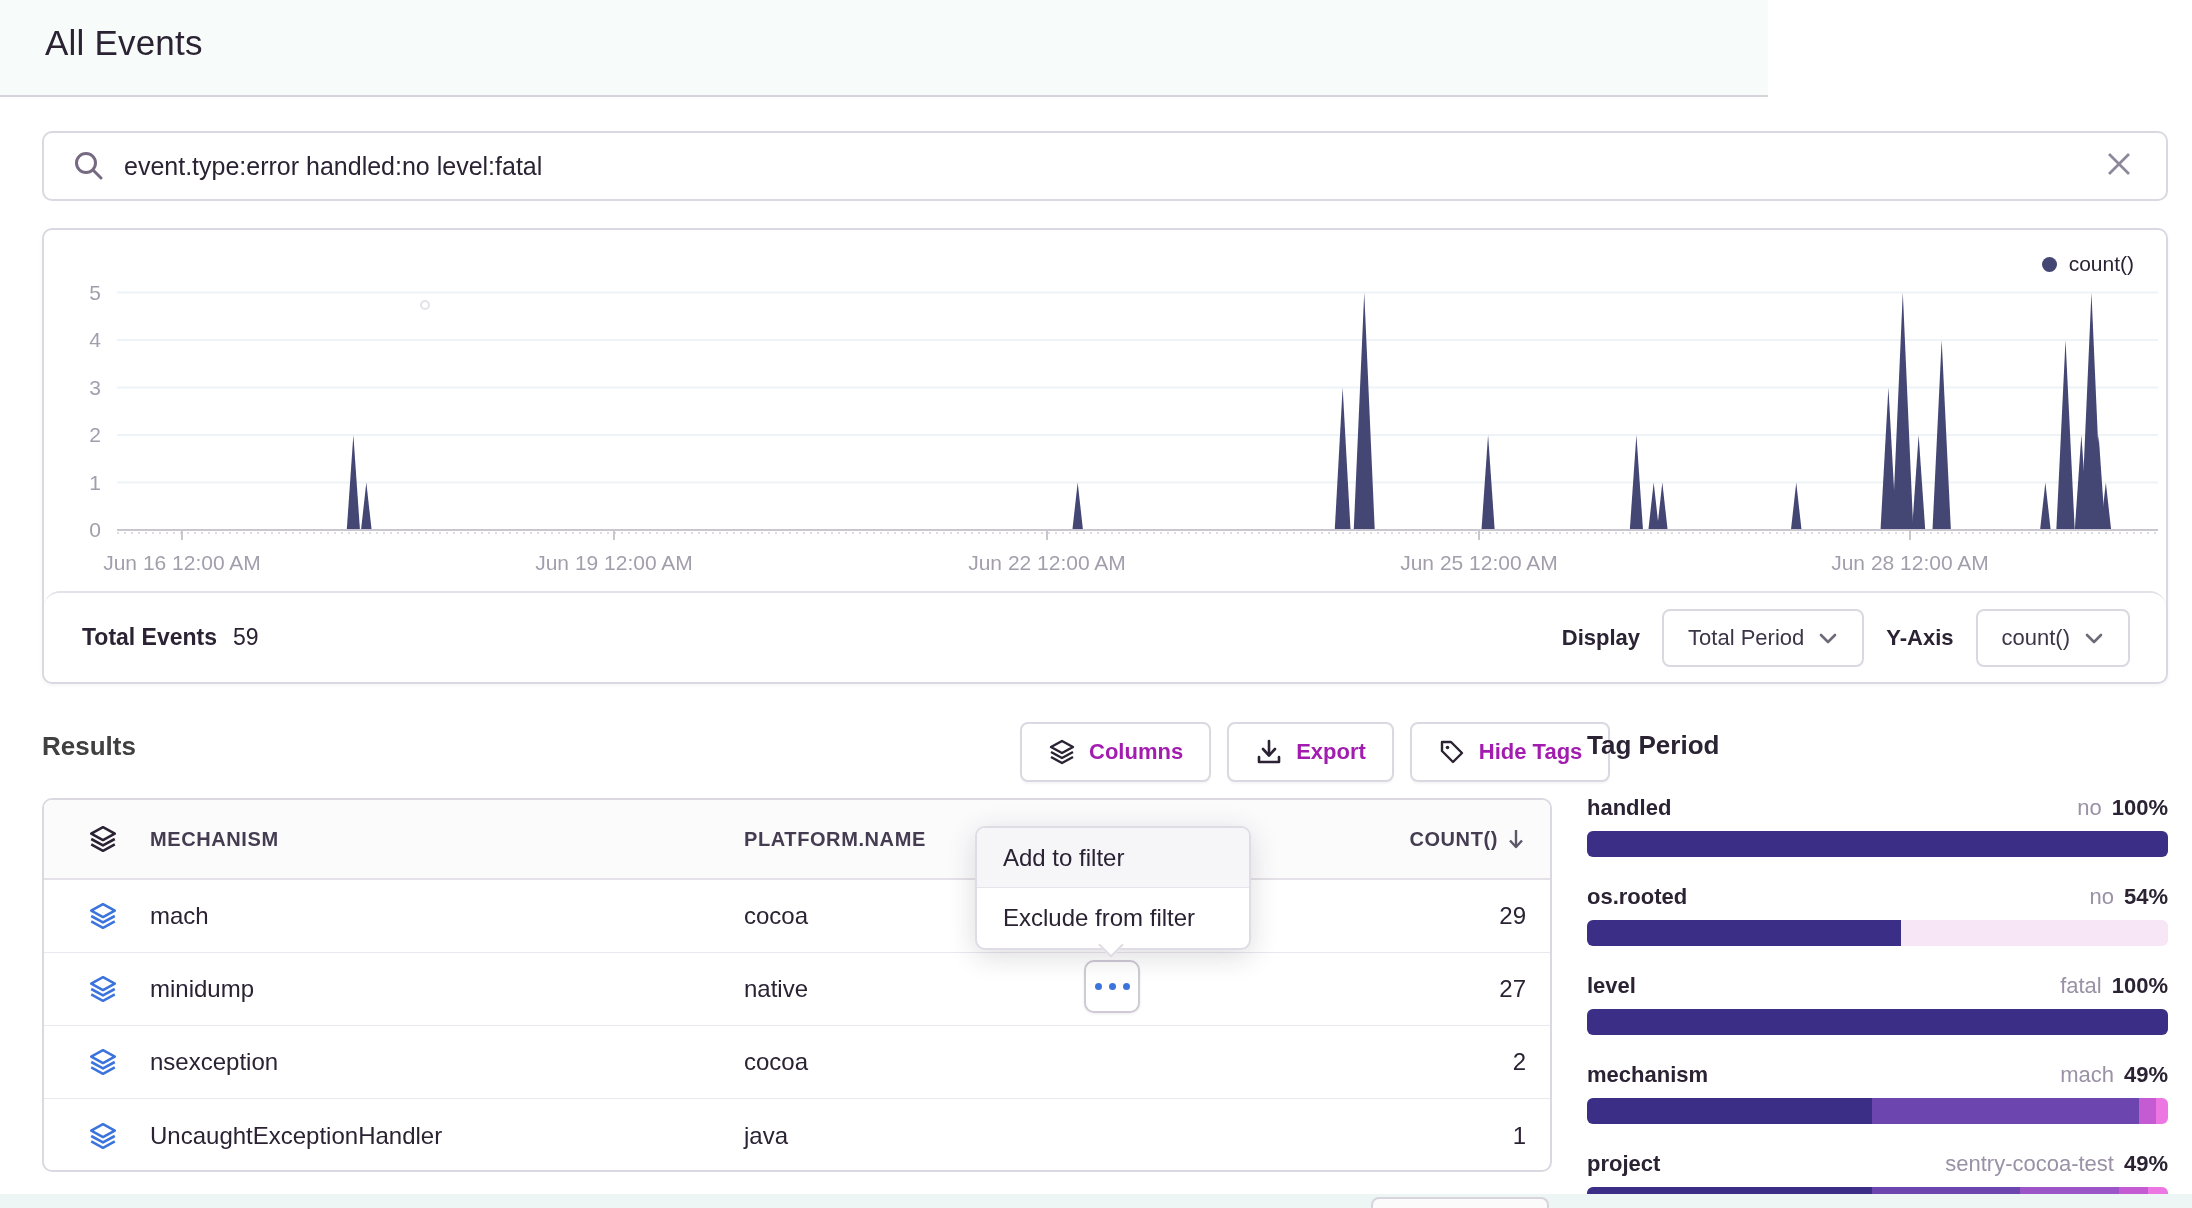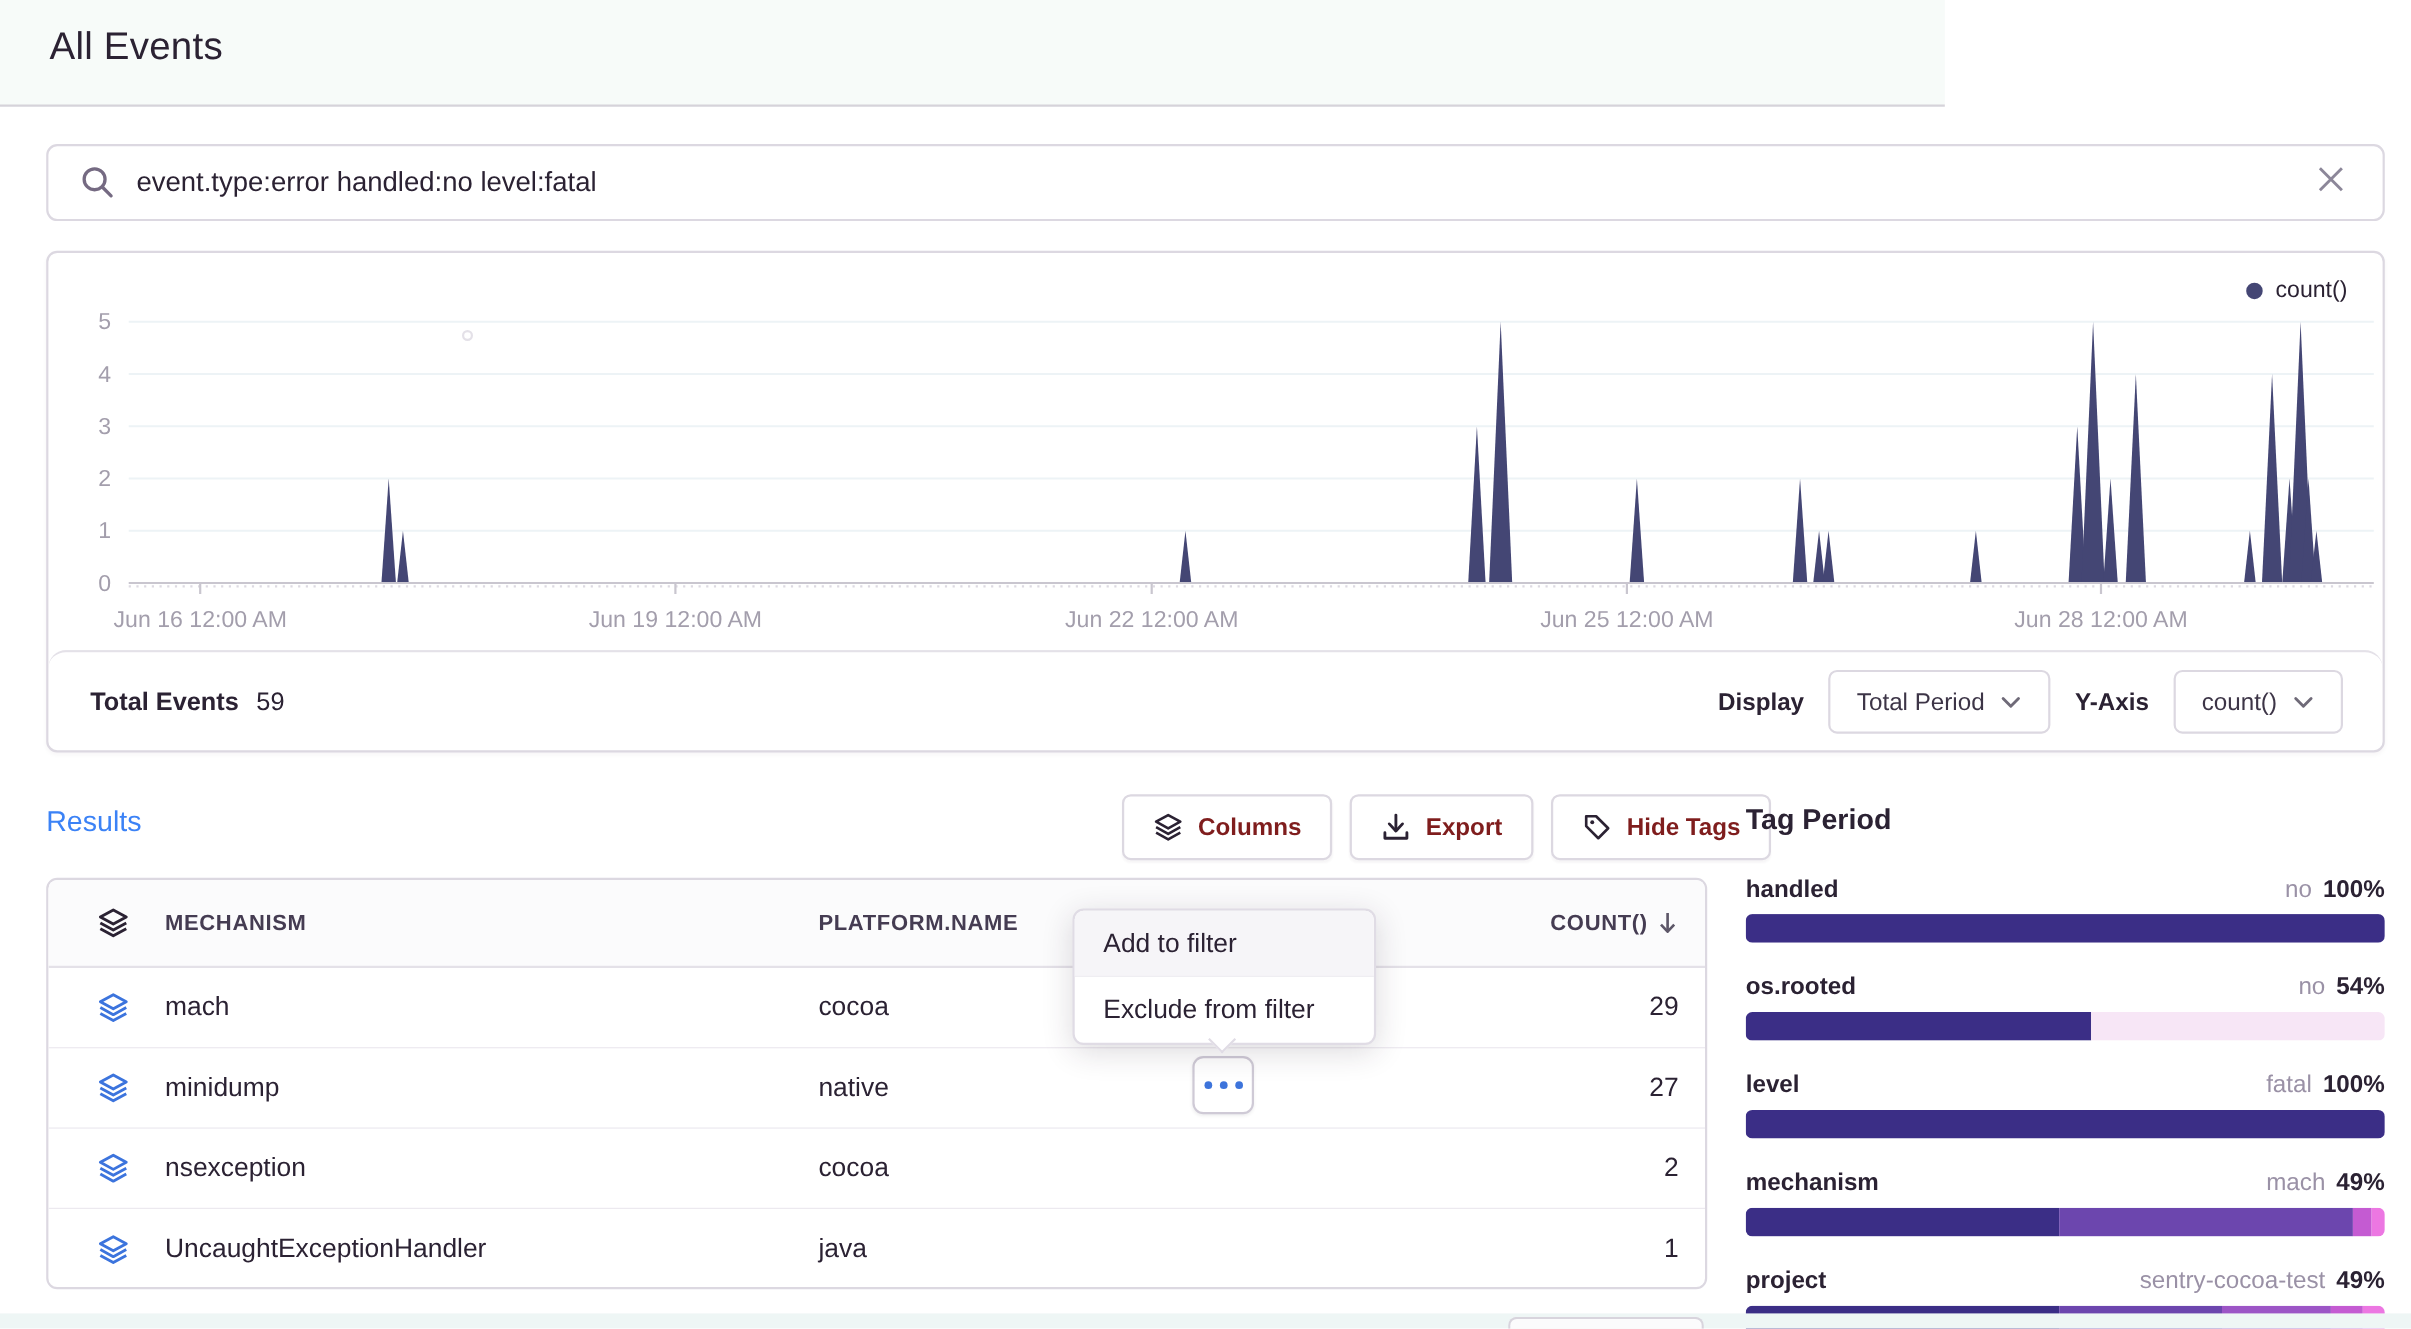--- a/index.html
+++ b/index.html
@@ -32,24 +32,24 @@
     display:flex; align-items:center; padding:0 36px 0 38px;border-radius:16px; }
   .total-label { font-size:23px; font-weight:bold; color:#2b2233; }
   .total-value { font-size:23px; color:#2b2233; margin-left:16px; }
   .footer-right { margin-left:auto; display:flex; align-items:center; gap:22px; }
   .footer-kicker { font-size:22px; font-weight:bold; color:#2b2233; }
   .dd-btn { height:58px; background:#fff; border:2px solid #dcd8e1; border-radius:8px; display:flex; align-items:center;
     gap:14px; padding:0 24px; font-size:22px; color:#3d3547; cursor:pointer; }
   .dd-btn .chev { display:flex; }
 
   
-  .results-heading { position:absolute; left:42px; top:731px; font-size:26px; font-weight:normal; color:#3b82f6; }
+  .results-heading { position:absolute; left:42px; top:731px; font-size:26px; font-weight:bold; color:#404040; }
   .toolbar { position:absolute; top:722px; left:1020px; display:flex; gap:16px; height:60px; }
   .tool-btn { height:60px; background:#fff; border:2px solid #dcd8e1; border-radius:8px; display:flex; align-items:center;
-    gap:13px; padding:0 26px; font-size:22px; font-weight:bold; color:#7f1d1d; cursor:pointer; box-shadow:0 2px 2px rgba(43,34,51,.04); }
+    gap:13px; padding:0 26px; font-size:22px; font-weight:bold; color:#a21caf; cursor:pointer; box-shadow:0 2px 2px rgba(43,34,51,.04); }
 
   
   .table { position:absolute; left:42px; top:798px; width:1510px; height:374px;
     background:#fff; border:2px solid #dcd8e1; border-radius:10px; overflow:hidden; }
   .t-row { display:flex; align-items:center; padding-left:44px; padding-right:24px; }
   .t-head { height:80px; background:#fbfbfc; border-bottom:2px solid #e4e1e8; }
   .t-body-row { height:73px; border-bottom:1px solid #eae7ee; font-size:24px; color:#2b2233; cursor:pointer; }
   .t-body-row:last-child { border-bottom:none; }
   .c-icon { width:62px; display:flex; align-items:center; }
   .c-mech { width:594px; }

